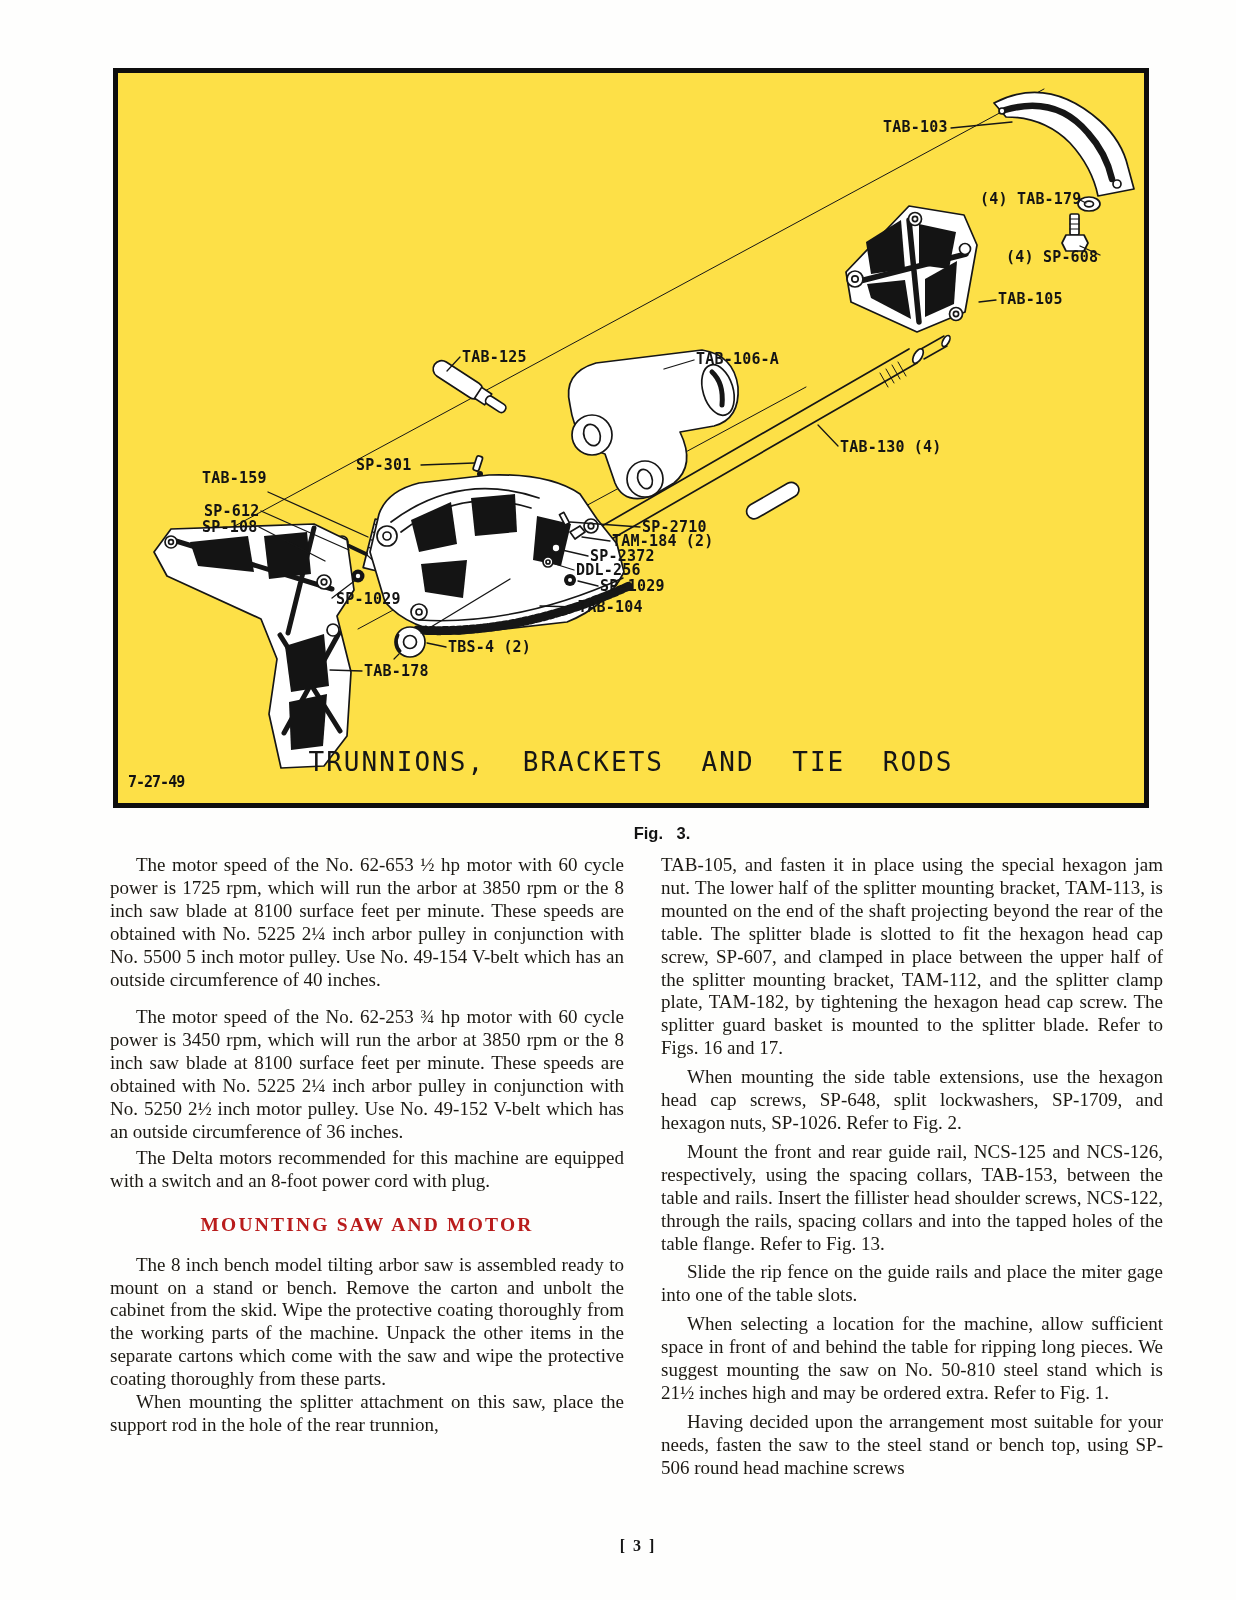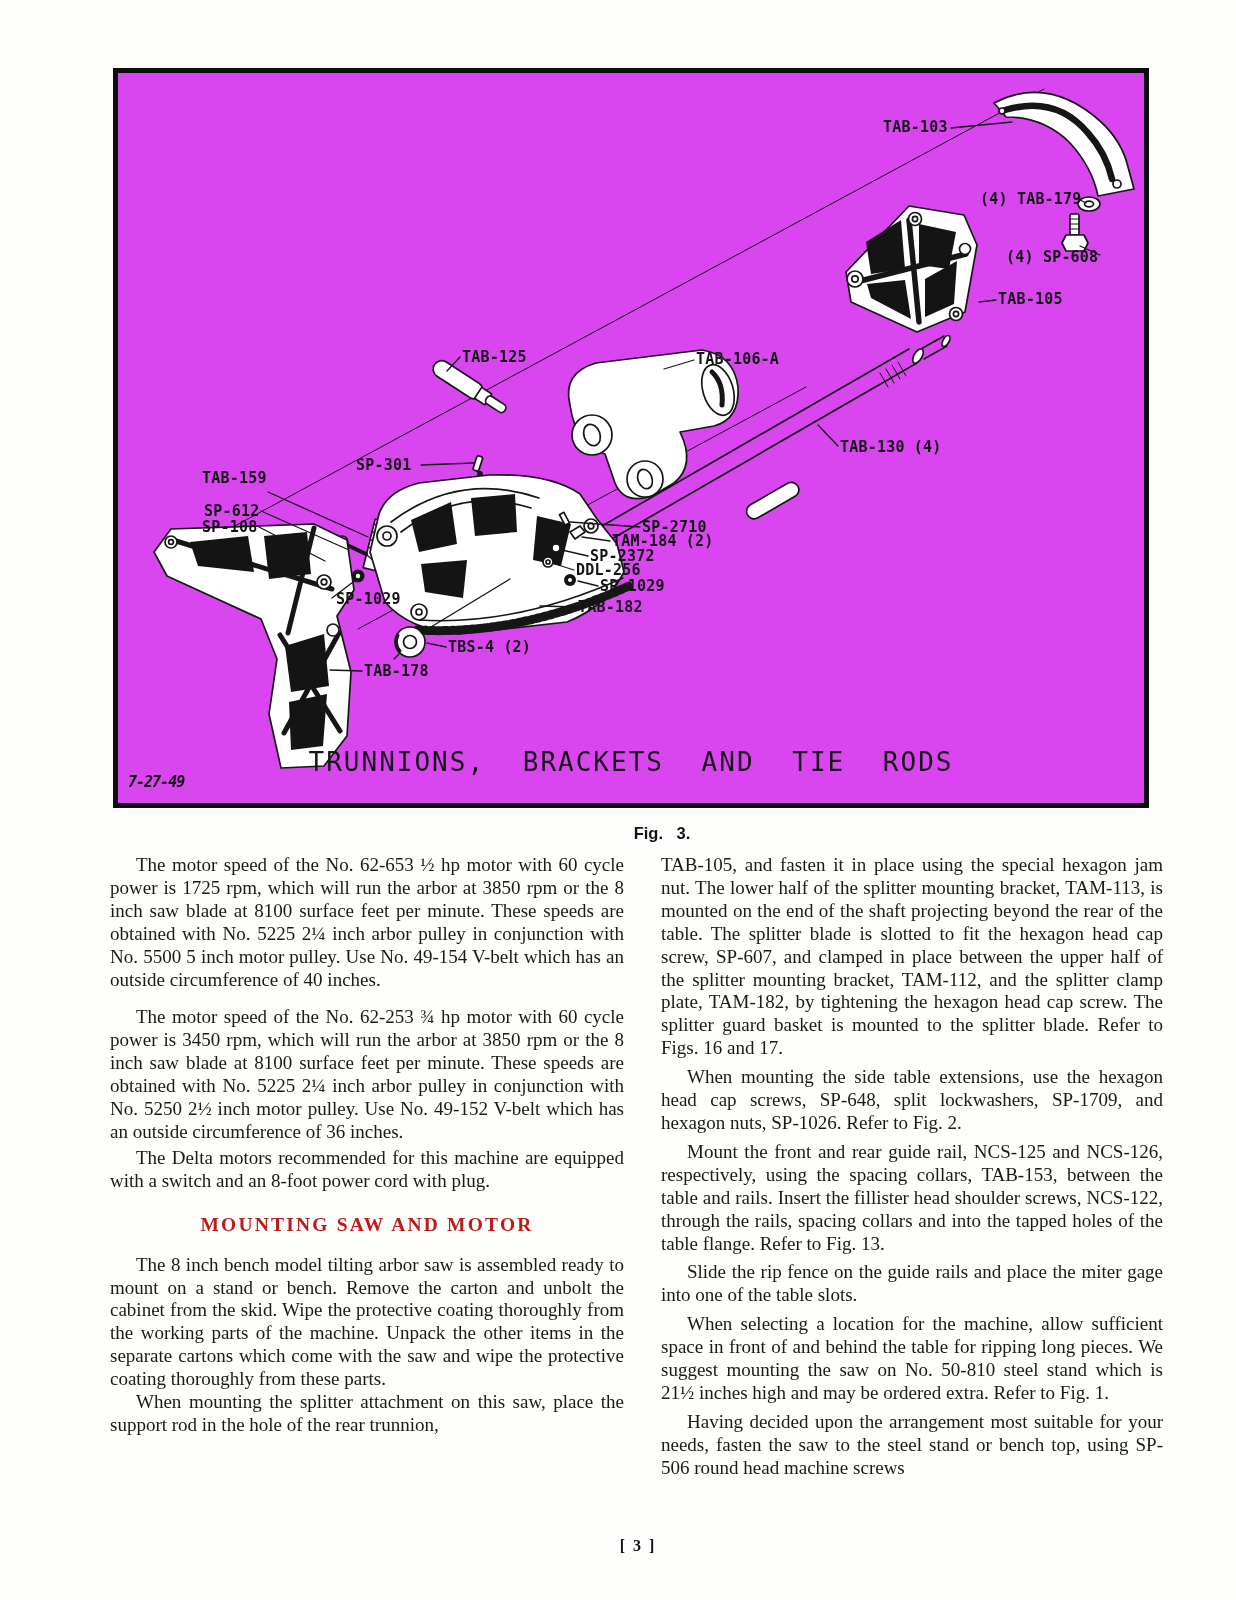--- a/index.html
+++ b/index.html
@@ -4,37 +4,37 @@
 <style>
   html,body{margin:0;padding:0;}
   body{
     width:1236px;height:1600px;position:relative;overflow:hidden;
     background:#fefefd;color:#1b1813;
     font-family:"Liberation Serif",serif;
     -webkit-font-smoothing:antialiased;
   }
   .figure-box{
     position:absolute;left:113px;top:68px;width:1026px;height:730px;
-    border:5px solid #0e0e0e;background:#d946ef;
+    border:5px solid #0e0e0e;background:#fde047;
   }
   .drawing{position:absolute;left:0;top:0;width:1026px;height:730px;}
   .fig-label{
     position:absolute;font-family:"DejaVu Sans Mono",monospace;
     font-size:15px;font-weight:700;letter-spacing:.2px;color:#141414;
     white-space:nowrap;line-height:16px;
   }
   .fig-title{
     position:absolute;left:0;right:0;top:674px;text-align:center;
     font-family:"DejaVu Sans Mono",monospace;font-size:26px;font-weight:400;
     letter-spacing:2px;word-spacing:20px;color:#161616;white-space:nowrap;
   }
   .fig-date{
     position:absolute;left:10px;top:700px;
     font-family:"DejaVu Sans Mono",monospace;font-size:15px;font-weight:700;
-    letter-spacing:-1px;color:#121212;font-style:italic;
+    letter-spacing:-1px;color:#121212;
   }
   .fig-caption{
     position:absolute;top:824px;left:0;width:100%;text-align:center;
     transform:translateX(44px);
     font-family:"Liberation Sans",sans-serif;font-weight:700;font-size:16.5px;
     word-spacing:9px;color:#131313;
   }
   .col{
     position:absolute;top:854px;font-size:19px;line-height:22.9px;
     text-align:justify;color:#1c1913;
@@ -236,21 +236,21 @@
   <div class="fig-label" style="left:722px;top:366px">TAB-130 (4)</div>
   <div class="fig-label" style="left:238px;top:384px">SP-301</div>
   <div class="fig-label" style="left:84px;top:397px">TAB-159</div>
   <div class="fig-label" style="left:86px;top:430px">SP-612</div>
   <div class="fig-label" style="left:84px;top:446px">SP-108</div>
   <div class="fig-label" style="left:524px;top:446px">SP-2710</div>
   <div class="fig-label" style="left:494px;top:460px">TAM-184 (2)</div>
   <div class="fig-label" style="left:472px;top:475px">SP-2372</div>
   <div class="fig-label" style="left:458px;top:489px">DDL-256</div>
   <div class="fig-label" style="left:482px;top:505px">SP-1029</div>
-  <div class="fig-label" style="left:460px;top:526px">TAB-182</div>
+  <div class="fig-label" style="left:460px;top:526px">TAB-104</div>
   <div class="fig-label" style="left:218px;top:518px">SP-1029</div>
   <div class="fig-label" style="left:330px;top:566px">TBS-4 (2)</div>
   <div class="fig-label" style="left:246px;top:590px">TAB-178</div>
 
   <div class="fig-title">TRUNNIONS, BRACKETS AND TIE RODS</div>
   <div class="fig-date">7-27-49</div>
 </div>
 
 <div class="fig-caption">Fig. 3.</div>
 

